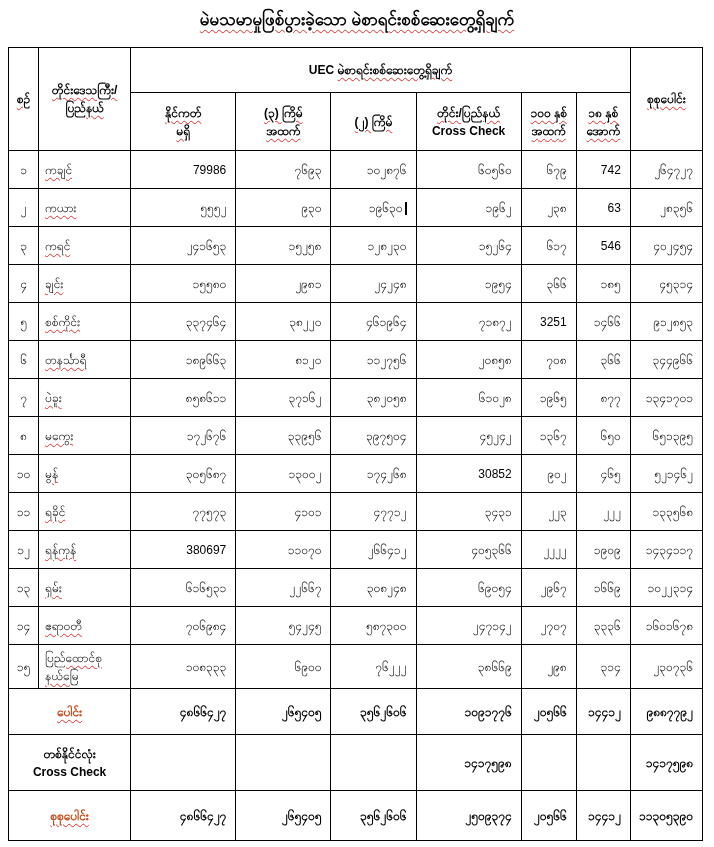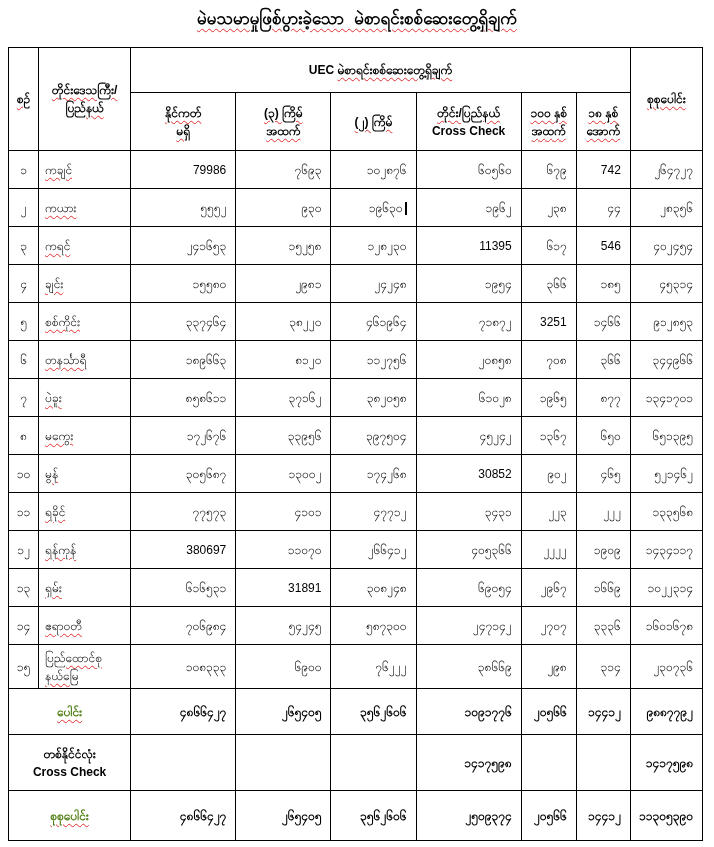--- a/index.html
+++ b/index.html
@@ -1,21 +1,21 @@
 <!DOCTYPE html>
 <html><head>
 <meta charset="utf-8">
 <style>
   html,body{margin:0;padding:0;background:#ffffff;}
   body{
     width:714px;height:847px;position:relative;overflow:hidden;
     font-family:"Liberation Sans","DejaVu Sans",sans-serif;
     color:#000;
   }
-  .title-wrap{width:714px;text-align:center;padding-top:6px;font-family:Liberation Mono, monospace;}
+  .title-wrap{width:714px;text-align:center;padding-top:6px;}
   .doc-title{
     display:inline-block;font-size:17px;font-weight:bold;line-height:1.6;
     text-decoration:underline;text-decoration-style:wavy;
     text-decoration-color:#e03030;text-decoration-thickness:1px;
     text-underline-offset:4px;
   }
   table.main{
     position:absolute;left:8px;top:47px;border-collapse:collapse;table-layout:fixed;
     width:695px;
   }
@@ -27,21 +27,21 @@
   .sq{
     text-decoration:underline;text-decoration-style:wavy;
     text-decoration-color:#e03030;text-decoration-thickness:1px;
     text-underline-offset:3px;
   }
   .num{text-align:right;padding-right:9px !important;}
   .rowno{text-align:center;}
   .regname{text-align:left;padding-left:6px !important;}
   .center{text-align:center;}
   .bold{font-weight:bold;}
-  .red{color:#4d7c0f;}
+  .red{color:#c2410c;}
   .caret{
     display:inline-block;width:2px;height:13px;background:#000;
     vertical-align:middle;margin-left:2px;
   }
   tr.hrow1{height:45px;}
   tr.hrow2{height:58px;}
   tr.datarow{height:38px;}
   tr.datarow-tall{height:44px;}
   tr.subtotalrow{height:46px;}
   tr.crosscheckrow{height:56px;}
@@ -105,30 +105,30 @@
         <td class="num">၂၆၄၇၂၇</td>
       </tr>
       <tr class="datarow">
         <td class="rowno">၂</td>
         <td class="regname"><span class="sq">ကယား</span></td>
         <td class="num">၅၅၅၂</td>
         <td class="num">၉၃၀</td>
         <td class="num">၁၉၆၃၀<span class="caret"></span></td>
         <td class="num">၁၉၆၂</td>
         <td class="num">၂၃၈</td>
-        <td class="num">၄၄</td>
+        <td class="num">63</td>
         <td class="num">၂၈၃၅၆</td>
       </tr>
       <tr class="datarow">
         <td class="rowno">၃</td>
         <td class="regname"><span class="sq">ကရင်</span></td>
         <td class="num">၂၄၁၆၅၃</td>
         <td class="num">၁၅၂၅၈</td>
         <td class="num">၁၂၈၂၃၀</td>
-        <td class="num">11395</td>
+        <td class="num">၁၅၂၆၄</td>
         <td class="num">၆၁၇</td>
         <td class="num">546</td>
         <td class="num">၄၀၂၄၅၄</td>
       </tr>
       <tr class="datarow">
         <td class="rowno">၄</td>
         <td class="regname"><span class="sq">ချင်း</span></td>
         <td class="num">၁၅၅၈၀</td>
         <td class="num">၂၉၈၁</td>
         <td class="num">၂၄၂၄၈</td>
@@ -211,21 +211,21 @@
         <td class="num">၂၆၆၄၁၂</td>
         <td class="num">၄၀၅၃၆၆</td>
         <td class="num">၂၂၂၂</td>
         <td class="num">၁၉၀၉</td>
         <td class="num">၁၄၃၄၁၁၇</td>
       </tr>
       <tr class="datarow">
         <td class="rowno">၁၃</td>
         <td class="regname"><span class="sq">ရှမ်း</span></td>
         <td class="num">၆၁၆၅၃၁</td>
-        <td class="num">31891</td>
+        <td class="num">၂၂၆၆၇</td>
         <td class="num">၃၀၈၂၄၈</td>
         <td class="num">၆၉၀၅၄</td>
         <td class="num">၂၉၆၇</td>
         <td class="num">၁၆၆၉</td>
         <td class="num">၁၀၂၂၃၁၄</td>
       </tr>
       <tr class="datarow">
         <td class="rowno">၁၄</td>
         <td class="regname"><span class="sq">ဧရာဝတီ</span></td>
         <td class="num">၇၀၆၉၈၄</td>

